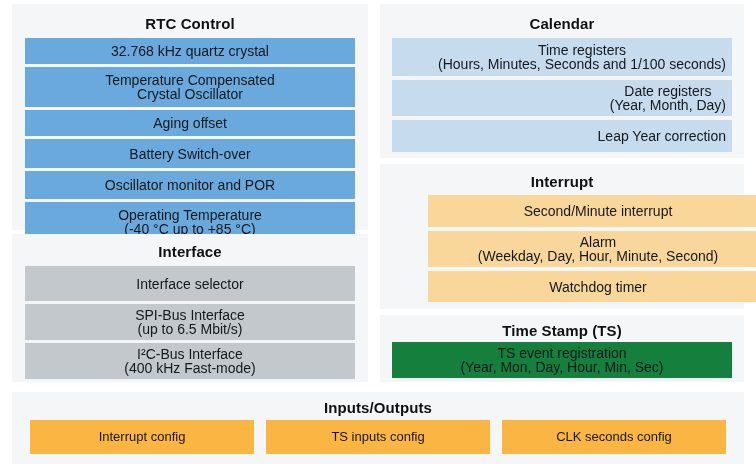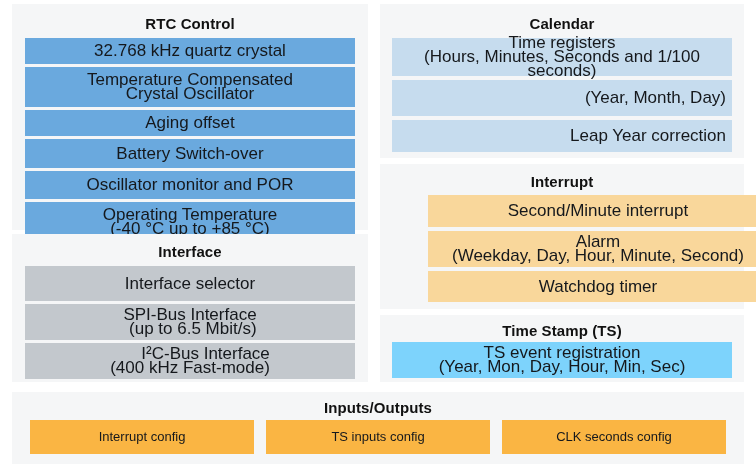--- a/index.html
+++ b/index.html
@@ -24,43 +24,43 @@
     color:#111111;
     letter-spacing:.1px;
     line-height:1;
   }
   .bar{
     box-sizing:border-box;
     display:flex;
     align-items:center;
     justify-content:center;
     text-align:center;
-    font-size:17px;
+    font-size:14px;
     line-height:14px;
     color:#15181c;
     padding:2px 6px;
   }
   .bar span{display:block;}
   .blue{background:#6aa9de;}
   .lightblue{background:#c6dcee;}
   .gray{background:#c3c8cd;}
   .peach{background:#f9d79b;}
   .amber{background:#fab543;}
-  .ghost{background:#7dd3fc;}
+  .ghost{background:#15803d;}
 
   
   #panel-rtc{left:12px;top:4px;width:356px;height:226px;}
   #panel-rtc .panel-title{position:absolute;left:0;right:0;top:12px;}
   #rtc-bars{position:absolute;left:13px;top:34px;width:330px;}
   #rtc-bars .bar{margin-bottom:3px;}
 
   #panel-interface{left:12px;top:234px;width:356px;height:148px;}
   #panel-interface .panel-title{position:absolute;left:0;right:0;top:10px;}
   #if-bars{position:absolute;left:13px;top:32px;width:330px;}
-  #if-bars .bar{margin-bottom:3px;text-align:right;}
+  #if-bars .bar{margin-bottom:3px;}
 
   
   #panel-calendar{left:380px;top:4px;width:364px;height:154px;}
   #panel-calendar .panel-title{position:absolute;left:0;right:0;top:12px;}
   #cal-bars{position:absolute;left:12px;top:34px;width:340px;}
   #cal-bars .bar{margin-bottom:4px;justify-content:flex-end;}
 
   #panel-interrupt{left:380px;top:164px;width:364px;height:145px;}
   #panel-interrupt .panel-title{position:absolute;left:0;right:0;top:10px;}
   #int-bars{position:absolute;left:12px;top:31px;width:340px;padding-left:36px;}
@@ -149,20 +149,21 @@
     <div class="panel-title">Calendar</div>
     <div id="cal-bars">
         <div class="bar lightblue" style="height: 38px;">
           <div>
             <span>Time registers</span>
             <span>(Hours, Minutes, Seconds and 1/100 seconds)</span>
           </div>
         </div>
         <div class="bar lightblue" style="height: 36px;">
           <div>
+            <span>Date registers</span>
             <span>(Year, Month, Day)</span>
           </div>
         </div>
         <div class="bar lightblue" style="height: 32px;">
           <div>
             <span>Leap Year correction</span>
           </div>
         </div>
       </div>
   </div>

